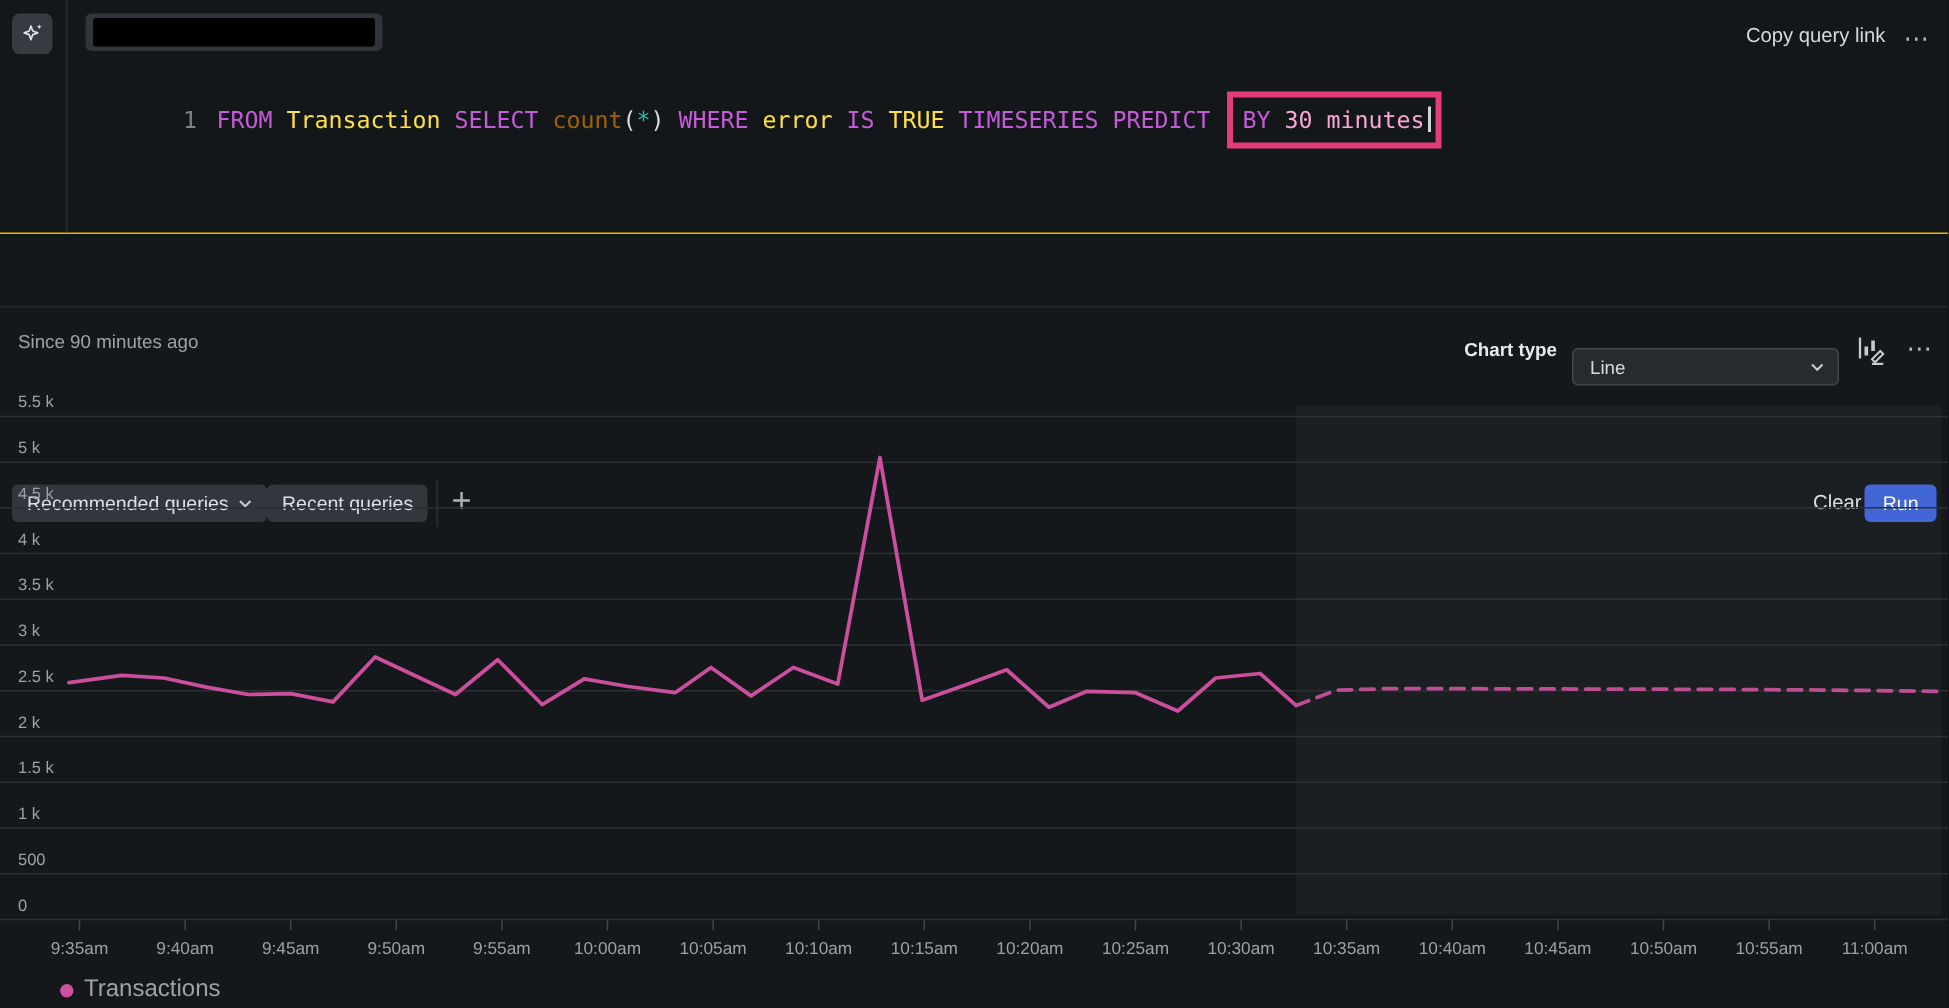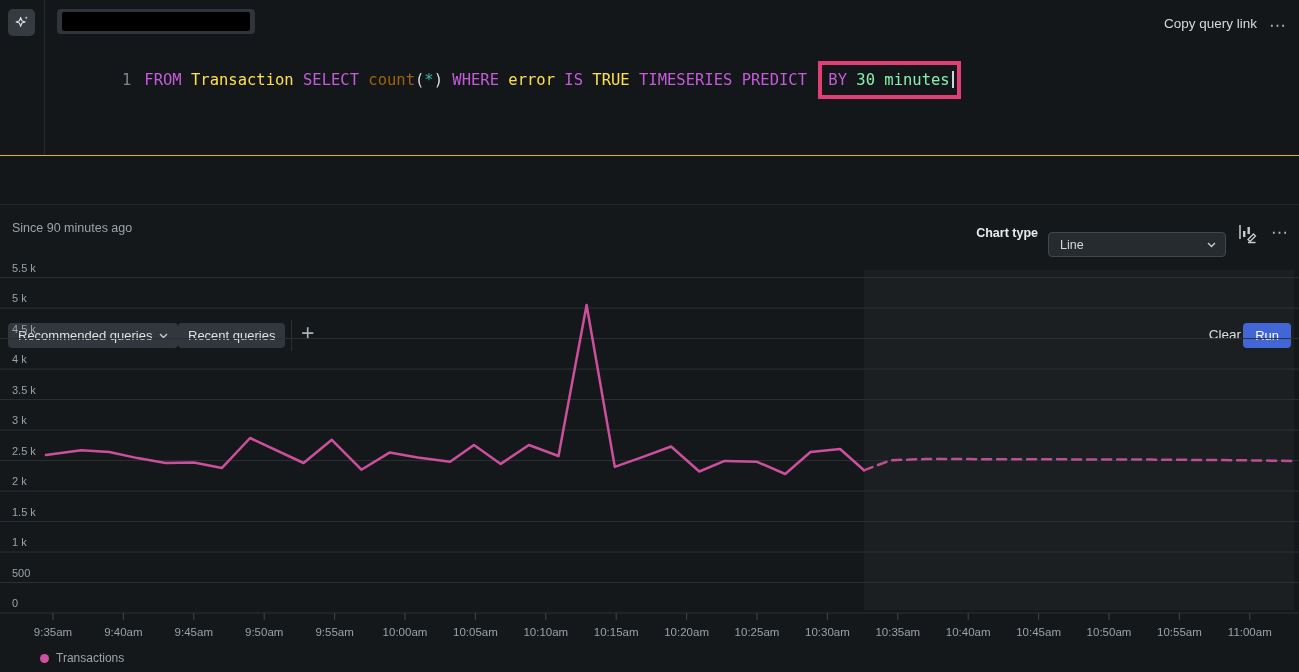--- a/index.html
+++ b/index.html
@@ -16,21 +16,21 @@
               display:flex;align-items:center;justify-content:center;}
   .tab-redact .blackbar{width:188px;height:19px;background:#000;border-radius:2px;}
   .copy-link{position:absolute;right:42px;top:16px;font-size:13.5px;color:#d5d9db;cursor:pointer;}
   .dots{color:#aeb5ba;font-size:17px;letter-spacing:1px;cursor:pointer;}
   .editor-dots{position:absolute;right:12px;top:15px;}
 
   .code-row{position:absolute;left:66px;top:47px;font-family:"DejaVu Sans Mono",monospace;
             font-size:15.5px;white-space:pre;line-height:22px;}
   .line-no{color:#7b848b;margin-right:13px;}
   .tok-kw{color:#c45bd8;} .tok-id{color:#fde047;} .tok-fn{color:#a16207;}
-  .tok-pn{color:#d9dcde;} .tok-op{color:#35b5a8;} .tok-num{color:#86efac;}
+  .tok-pn{color:#d9dcde;} .tok-op{color:#35b5a8;} .tok-num{color:#f9a8d4;}
   .predict-box{border:4px solid #e23d74;padding:6px 3px 6px 6px;margin-left:2px;}
   .caret{display:inline-block;width:2px;height:17px;background:#cfd4d8;vertical-align:-3px;margin-left:2px;}
 
   
   .toolbar{position:absolute;left:0;top:156px;width:1299px;height:48px;background:#14171a;
            border-bottom:1px solid #24282c;}
   .tb-btn{position:absolute;top:167px;height:25px;background:#31373d;color:#dce0e2;font-size:13px;
           border-radius:4px;display:inline-flex;align-items:center;padding:0 10px;gap:7px;cursor:pointer;}
   .tb-divider{position:absolute;left:291px;top:164px;width:1px;height:31px;background:#2b3034;}
   .plus-icon{position:absolute;left:301px;top:164px;font-size:23px;color:#a9b1b7;cursor:pointer;}
@@ -50,21 +50,21 @@
 
   
   #chart-svg{position:absolute;left:0;top:0;z-index:1;pointer-events:none;}
   .anno-fill{position:absolute;left:864px;top:270px;width:430px;height:340px;z-index:0;
              background:rgba(190,200,215,0.045);}
   .anno-border{position:absolute;left:864px;top:270px;width:430px;height:340px;z-index:2;
                border:5px solid #e23d74;box-sizing:border-box;pointer-events:none;}
   .anno-text{margin-top:228px;text-align:center;font-size:24px;color:#e0517f;}
   .legend{position:absolute;left:40px;top:651px;z-index:2;display:flex;align-items:center;gap:7px;}
   .legend-dot{width:9px;height:9px;border-radius:50%;}
-  .legend-label{font-size:12px;color:#9aa3a9;}
+  .legend-label{font-size:16px;color:#9aa3a9;}
 </style>
 </head>
 <body>
 
 <div id="app">
 
   <div class="editor-panel">
     <div class="ai-btn">
       <svg width="17" height="17" viewBox="0 0 20 20">
         <path d="M9 4 L10.4 7.9 L14.3 9.3 L10.4 10.7 L9 14.6 L7.6 10.7 L3.7 9.3 L7.6 7.9 Z" fill="none" stroke="#dfe3e5" stroke-width="1.3" stroke-linejoin="round"></path>

